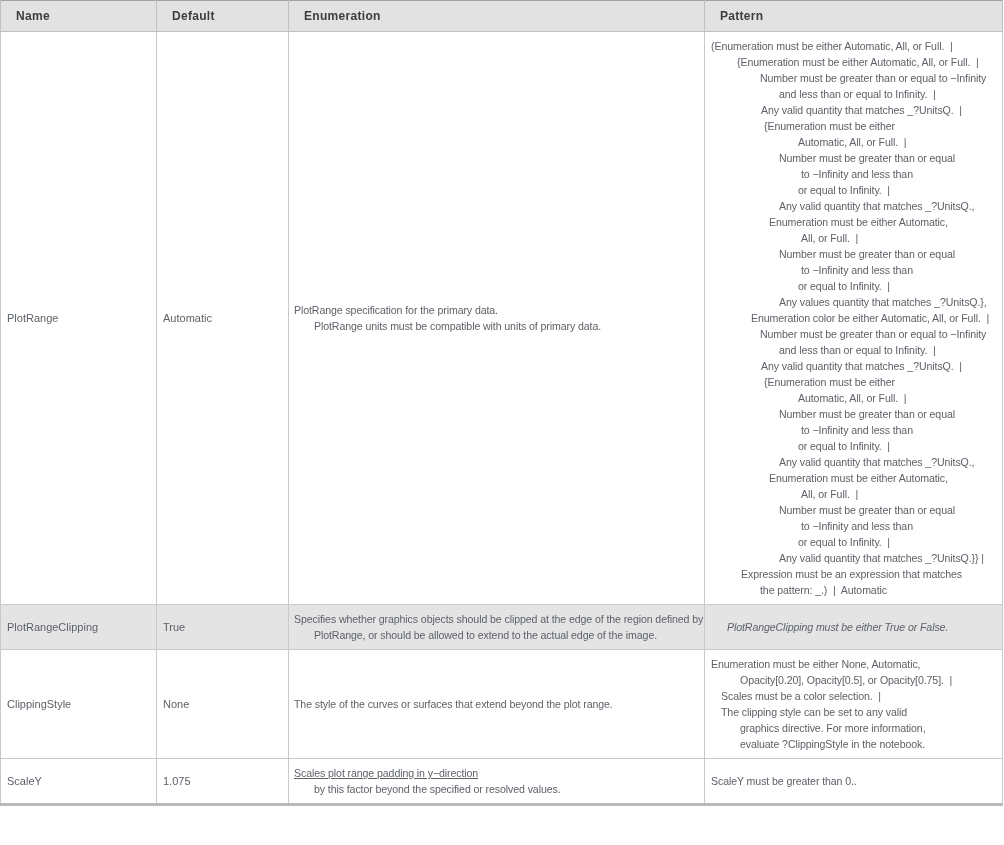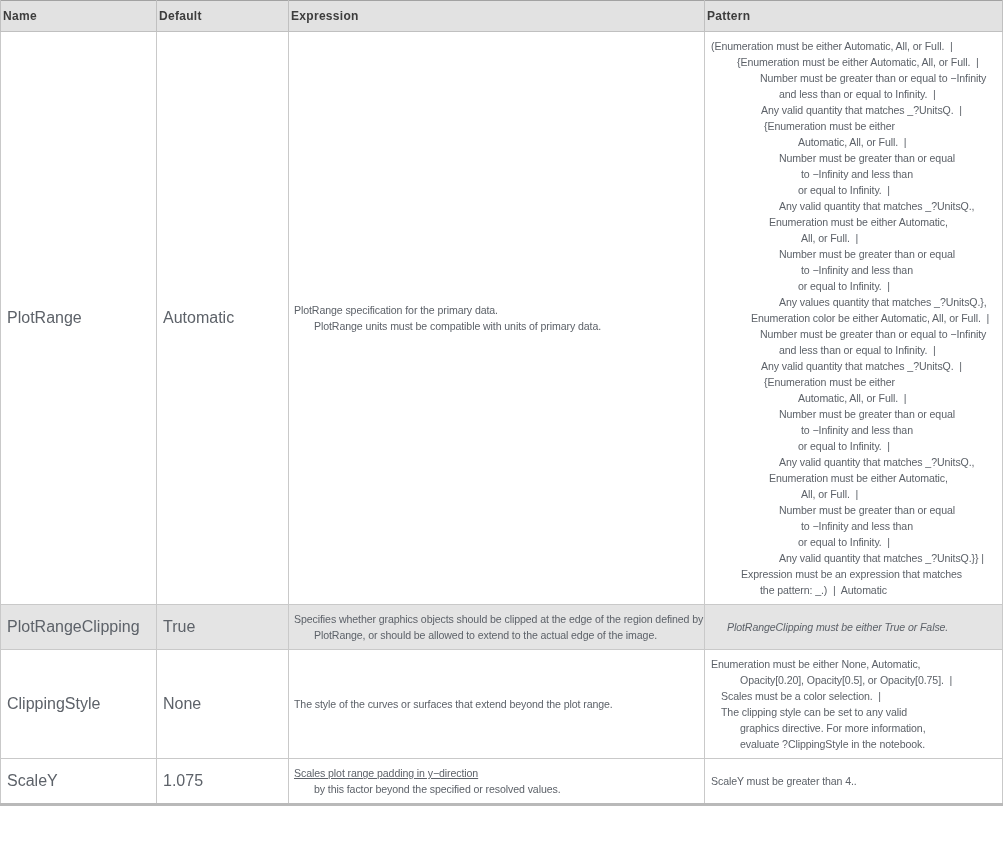--- a/index.html
+++ b/index.html
@@ -18,34 +18,34 @@
   col.c2{width:132px}
   col.c3{width:416px}
   col.c4{width:298px}
   th{
     background:#e2e2e2;
     color:#3d3d3d;
     font-size:12px;
     font-weight:bold;
     letter-spacing:.3px;
     text-align:left;
-    padding:7px 8px 7px 2px;
+    padding:7px 8px 7px 15px;
     border:1px solid #c0c0c0;
     border-top:none;
     height:16px;
   }
   td{
     border:1px solid #c9c9c9;
     vertical-align:middle;
     color:#5d6269;
     background:#ffffff;
   }
   tr.shaded td{background:#e4e4e4;}
   td.c-name,td.c-default{
-    font-size:16px;
+    font-size:11px;
     padding:4px 6px;
   }
   td.c-desc{padding:6px 5px;}
   td.c-pattern{padding:6px 6px;}
   .line{
     line-height:16px;
     font-size:10.6px;
     letter-spacing:-0.1px;
     white-space:pre;
   }
@@ -57,21 +57,21 @@
   <colgroup>
     <col class="c1">
       <col class="c2">
       <col class="c3">
       <col class="c4">
   </colgroup>
   <thead>
     <tr>
       <th style="background: rgb(226, 226, 226); color: rgb(61, 61, 61);">Name</th>
       <th style="background: rgb(226, 226, 226); color: rgb(61, 61, 61);">Default</th>
-      <th style="background: rgb(226, 226, 226); color: rgb(61, 61, 61);">Expression</th>
+      <th style="background: rgb(226, 226, 226); color: rgb(61, 61, 61);">Enumeration</th>
       <th style="background: rgb(226, 226, 226); color: rgb(61, 61, 61);">Pattern</th>
     </tr>
   </thead>
   <tbody>
       <tr>
     <td class="c-name">PlotRange</td>
     <td class="c-default">Automatic</td>
     <td class="c-desc">
           <div class="line" style="padding-left: 0px;">PlotRange specification for the primary data.</div>
           <div class="line" style="padding-left: 20px;">PlotRange units must be compatible with units of primary data.</div>
@@ -141,17 +141,17 @@
         </td>
   </tr>
       <tr>
     <td class="c-name">ScaleY</td>
     <td class="c-default">1.075</td>
     <td class="c-desc">
           <div class="line" style="padding-left: 0px; text-decoration: underline;">Scales plot range padding in y−direction</div>
           <div class="line" style="padding-left: 20px;">by this factor beyond the specified or resolved values.</div>
         </td>
     <td class="c-pattern">
-          <div class="line" style="padding-left: 0px;">ScaleY must be greater than 4..</div>
+          <div class="line" style="padding-left: 0px;">ScaleY must be greater than 0..</div>
         </td>
   </tr>
     </tbody>
 </table>
 
 </body></html>

